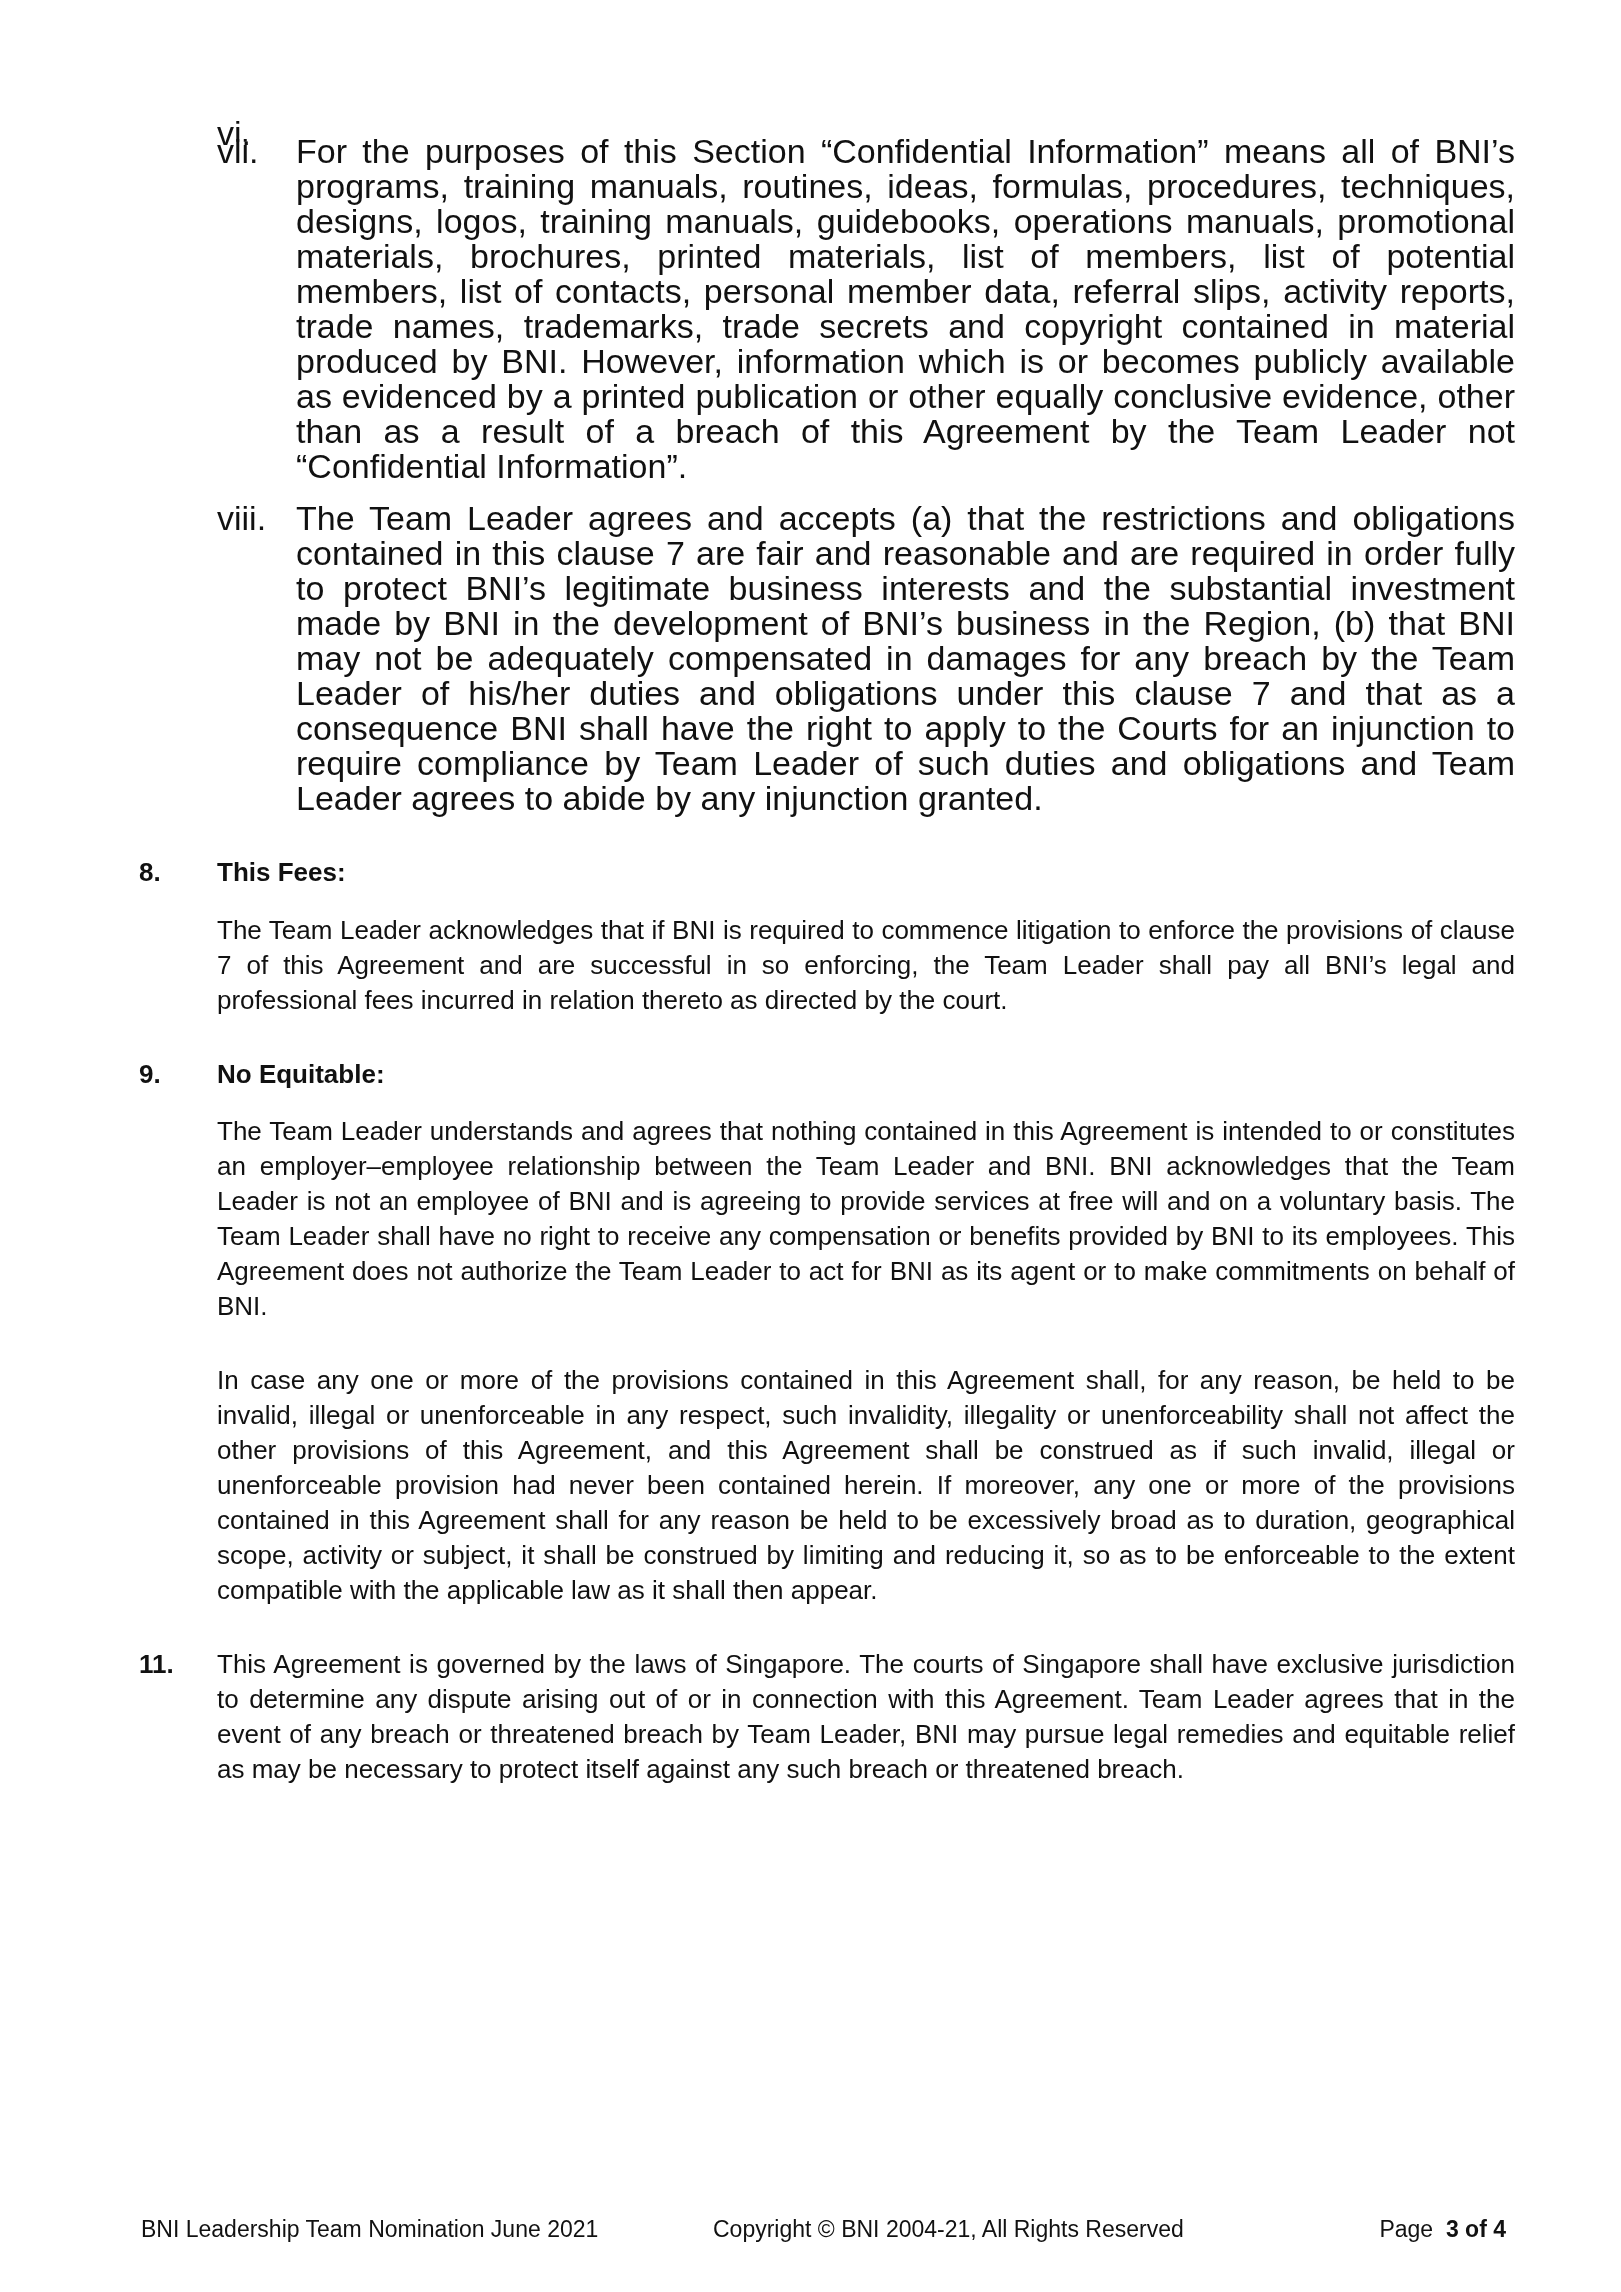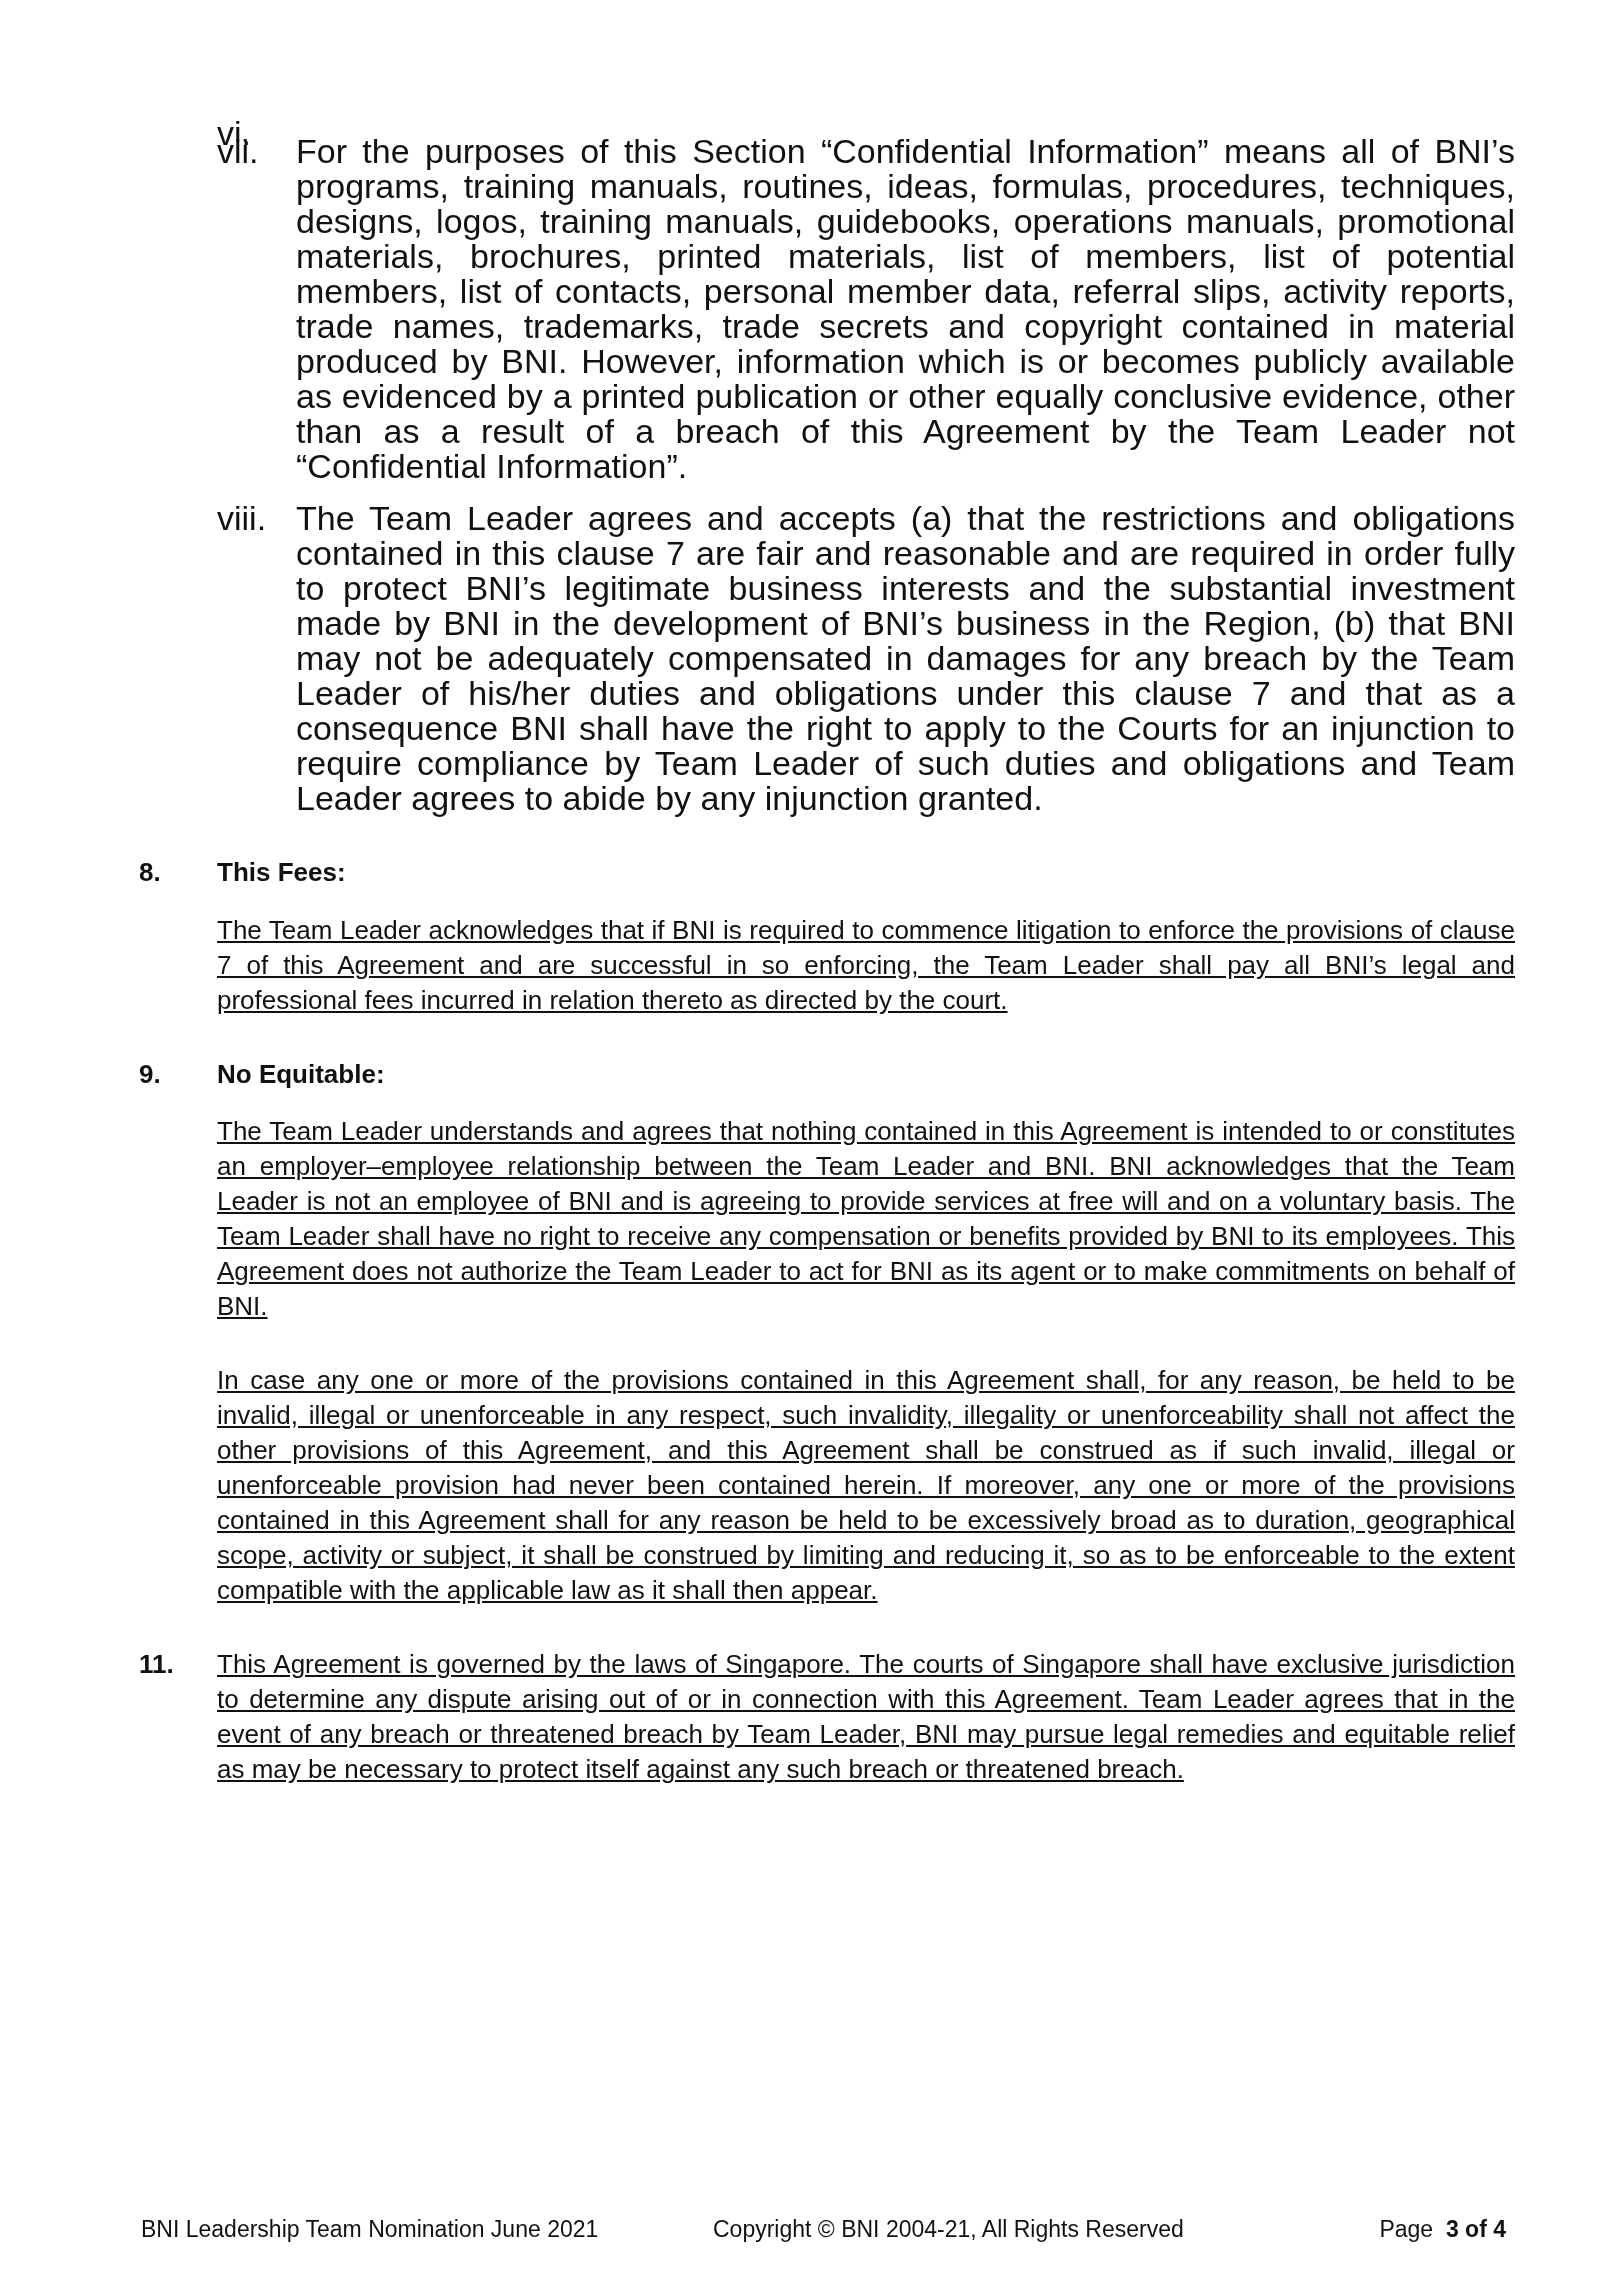--- a/index.html
+++ b/index.html
@@ -34,21 +34,20 @@
     line-height: 34px;
     font-weight: bold;
     margin-bottom: 23.5px;
   }
   .section-head .num { position: absolute; left: 0; top: 0; }
   .section-body {
     padding-left: 78px;
     font-size: 26px;
     line-height: 35px;
     text-align: justify;
-    text-decoration: underline;
   }
   .footer {
     position: absolute;
     left: 125px;
     top: 2215px;
     width: 1392px;
     font-size: 23px;
     line-height: 29px;
     color: #111111;
   }

